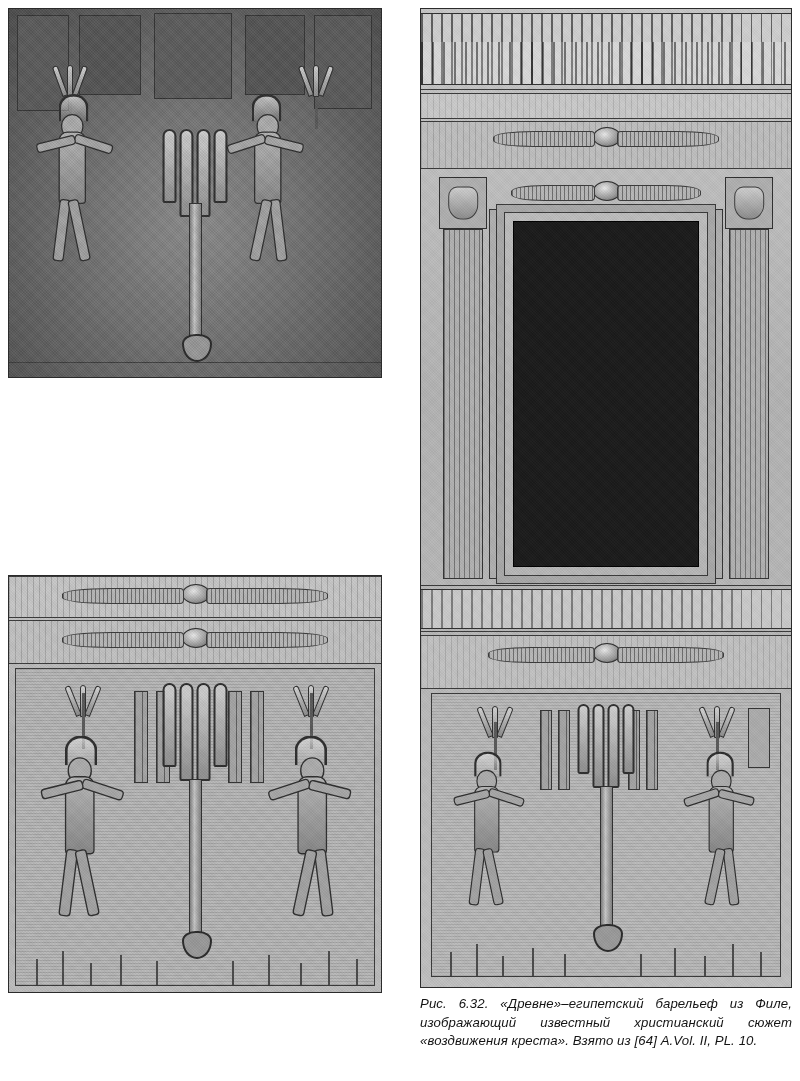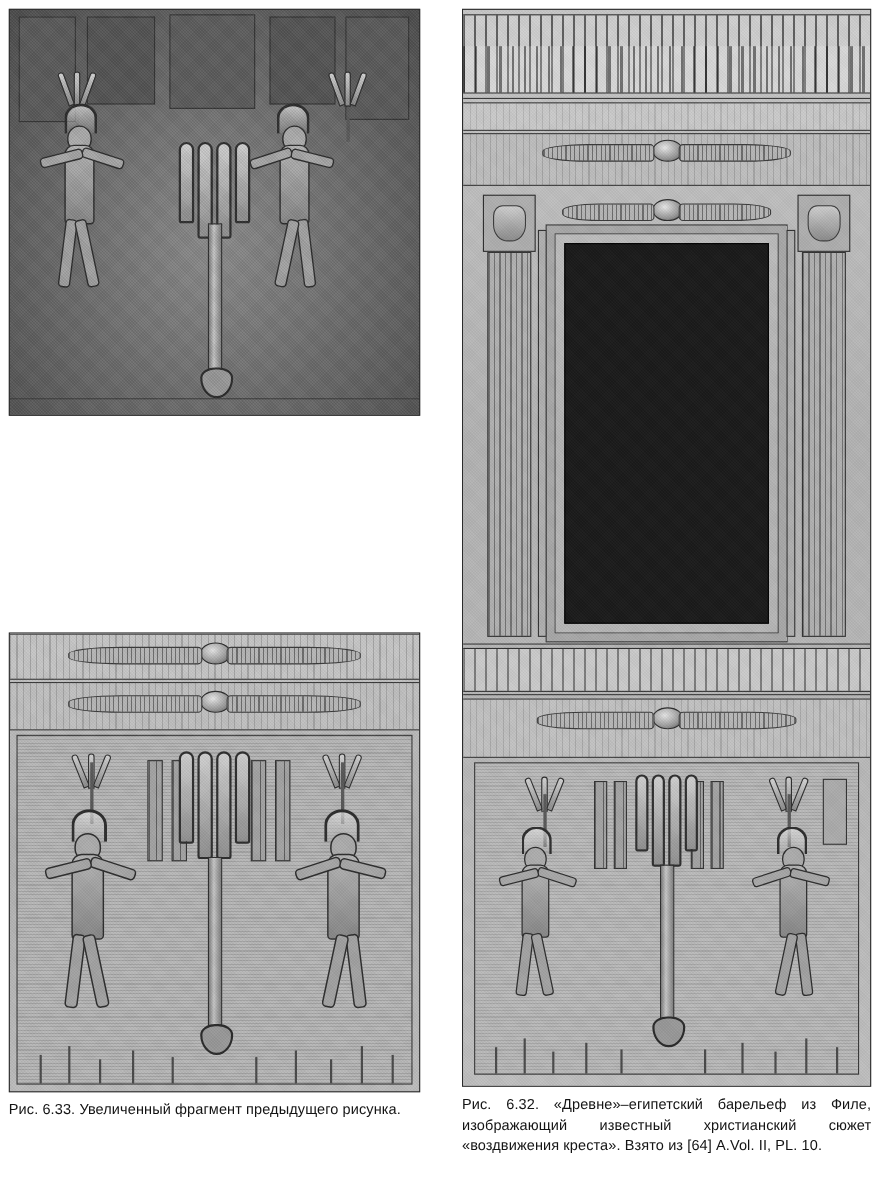--- a/index.html
+++ b/index.html
@@ -35,20 +35,21 @@
   .caption {
     font-size: 13.2px;
     line-height: 1.42;
     text-align: left;
     color: #141414;
     margin-top: 7px;
     letter-spacing: 0.1px;
   }
   .caption.justify {
     text-align: justify;
+    font-style: italic;
   }
 
   
   .hatch {
     position: absolute;
     inset: 0;
     background-image:
       repeating-linear-gradient(0deg, rgba(0,0,0,0.22) 0px, rgba(0,0,0,0.22) 1px, rgba(255,255,255,0.10) 1px, rgba(255,255,255,0.10) 3px);
     pointer-events: none;
   }
@@ -470,21 +471,20 @@
           <div class="stem" style="left:216px; height:24px;"></div>
           <div class="stem" style="left:252px; height:30px;"></div>
           <div class="stem" style="left:284px; height:22px;"></div>
           <div class="stem" style="left:312px; height:34px;"></div>
           <div class="stem" style="left:340px; height:26px;"></div>
         </div>
       </div>
 
       <div class="grain" style="opacity:.35;"></div>
     </div>
-    <div class="caption">Рис. 6.33. Увеличенный фрагмент предыдущего рисунка.</div>
   </div>
 
   <div class="fig" id="fig632">
     <div class="plate">
       <div class="base"></div>
 
       <div class="cornice" style="top:4px; height:72px;">
         <div class="flutes"></div>
         <div class="drops"></div>
       </div>

